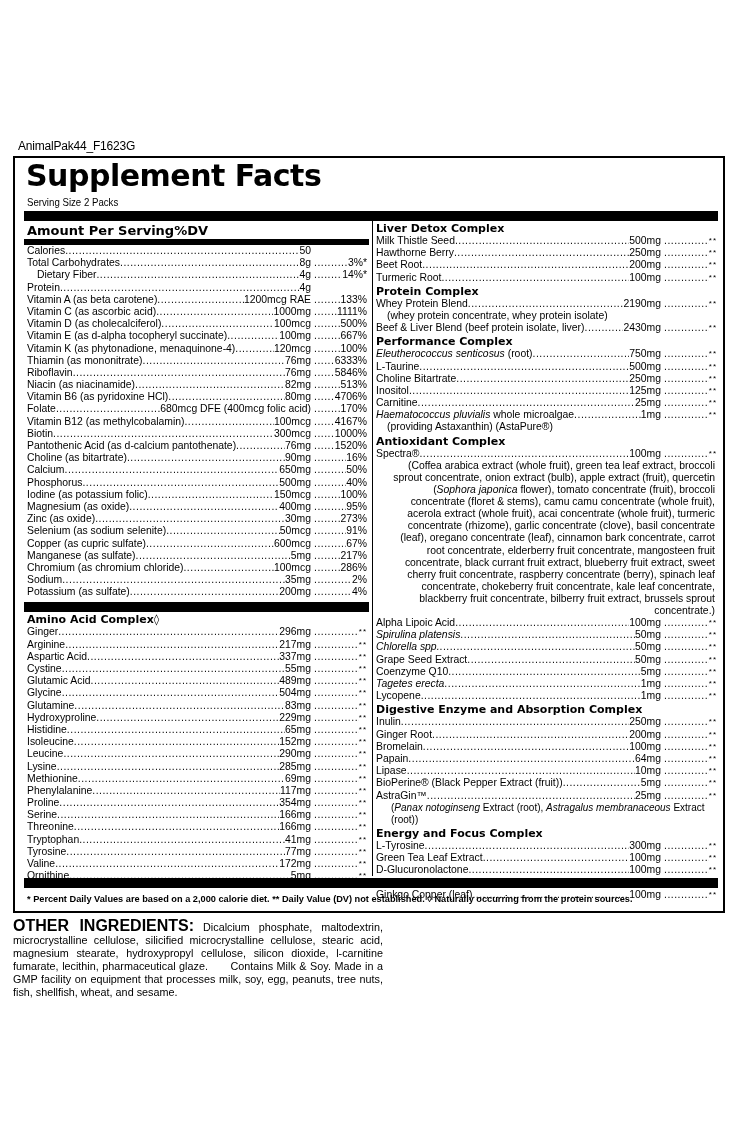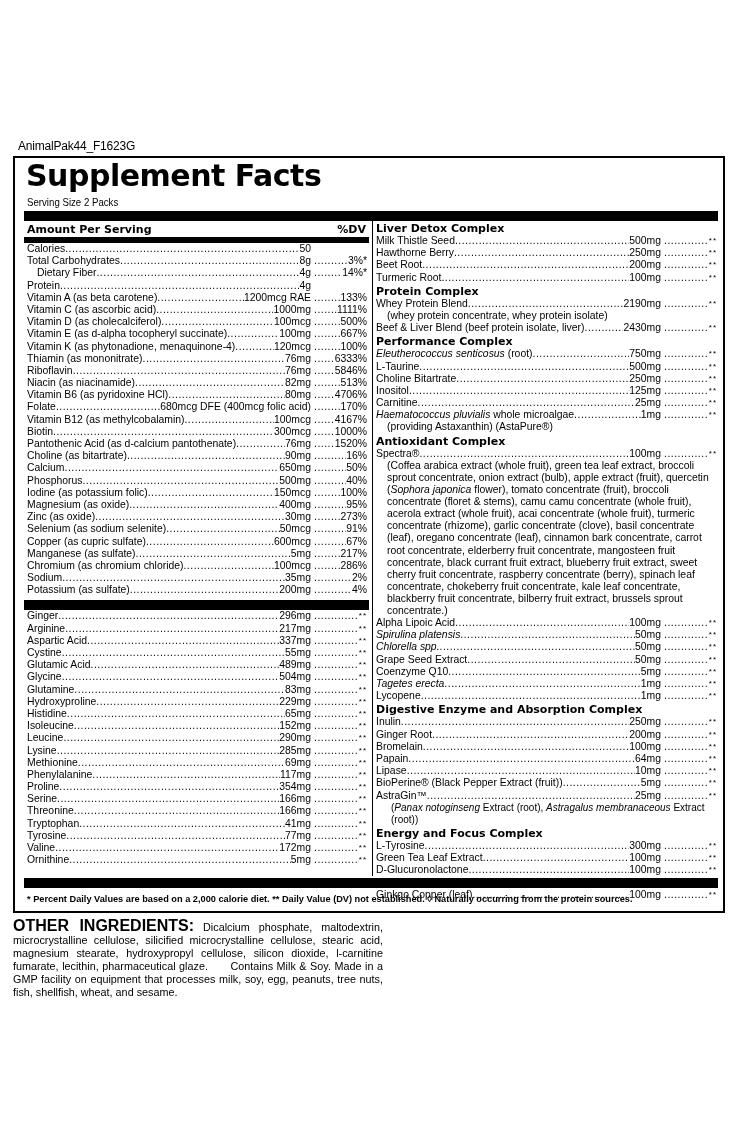--- a/index.html
+++ b/index.html
@@ -5,35 +5,35 @@
   html,body{margin:0;padding:0;background:#fff;}
   body{width:744px;height:1128px;position:relative;font-family:"Liberation Sans",sans-serif;color:#000;overflow:hidden;}
   .code{position:absolute;left:18px;top:139px;font-size:12px;letter-spacing:-0.2px;}
   .panel{position:absolute;left:13px;top:156px;width:712px;height:757px;border:2px solid #000;box-sizing:border-box;}
   .title{position:absolute;left:11px;top:0px;font-size:30px;font-weight:bold;font-family:"DejaVu Sans",sans-serif;letter-spacing:-0.5px;}
   .serving{position:absolute;left:12px;top:38px;font-size:10.5px;transform:scaleX(0.92);transform-origin:left;}
   .topbar{position:absolute;left:9px;top:53px;width:694px;height:10px;background:#000;}
   .col{position:absolute;top:63px;}
   .col.left{left:9px;width:345px;}
   .col.right{left:357px;width:346px;border-left:1.5px solid #000;height:655px;}
-  .hdr{display:flex;justify-content:space-between;font-weight:bold;font-size:11px;font-family:"DejaVu Sans",sans-serif;padding:2px 3px 1px 3px;}
+  .hdr{display:flex;justify-content:flex-start;font-weight:bold;font-size:13px;font-family:"DejaVu Sans",sans-serif;padding:2px 3px 1px 3px;}
   .thick{height:6px;background:#000;}
   .row{display:flex;align-items:baseline;font-size:10.4px;line-height:12.2px;height:12.2px;padding:0 2px 0 3px;white-space:nowrap;transform-origin:left;}
   .row .n{flex:0 0 auto;}
   .row .dots{flex:1 1 auto;overflow:hidden;letter-spacing:0.5px;}
   .row .dots::before{content:"........................................................................................................................................................";}
   .row .a{flex:0 0 auto;}
   .row .dv{flex:0 0 auto;width:56px;display:flex;}
   .row .dv .d2{flex:1;overflow:hidden;padding-left:3px;letter-spacing:0.5px;}
   .row .dv .d2::before{content:"....................";}
   .row .dv .v{flex:0 0 auto;}
   .row.indent .n{padding-left:10px;}
   .sect{font-weight:bold;font-family:"DejaVu Sans",sans-serif;font-size:11px;line-height:13px;padding:1px 3px 0 3px;}
   .sub{font-size:10.4px;line-height:12.2px;padding-left:14px;}
-  .para{font-size:10.4px;line-height:12.1px;padding-left:14px;padding-right:4px;text-align:left;}
+  .para{font-size:10.4px;line-height:12.1px;padding-left:14px;padding-right:4px;text-align:right;}
   .midbar{height:10px;background:#000;margin-top:4px;}
   .botbar{position:absolute;left:9px;top:720px;width:694px;height:10px;background:#000;}
   .foot{position:absolute;left:12px;top:735px;font-size:9.6px;font-weight:bold;white-space:nowrap;transform:scaleX(0.96);transform-origin:left;}
   .other{position:absolute;left:13px;top:919px;width:370px;font-size:10.8px;line-height:13px;text-align:justify;}
   .other b{font-weight:normal;margin-left:19px;}
   .other .lbl{font-weight:bold;font-size:16px;}
   i{font-style:italic;}
 </style>
 </head>
 <body>
@@ -308,20 +308,21 @@
           <span class="n">Potassium (as sulfate)</span>
           <span class="dots"></span>
           <span class="a">200mg</span>
           <span class="dv">
             <span class="d2"></span>
             <span class="v">4%</span>
           </span>
         </div>
       </div>
     <div class="midbar"></div>
+    <div class="sect">Amino Acid Complex◊</div>
     <div id="amino">
         <div class="row">
           <span class="n">Ginger</span>
           <span class="dots"></span>
           <span class="a">296mg</span>
           <span class="dv">
             <span class="d2"></span>
             <span class="v" style="font-size: 8px; letter-spacing: 1px; align-self: flex-start;">**</span>
           </span>
         </div>

